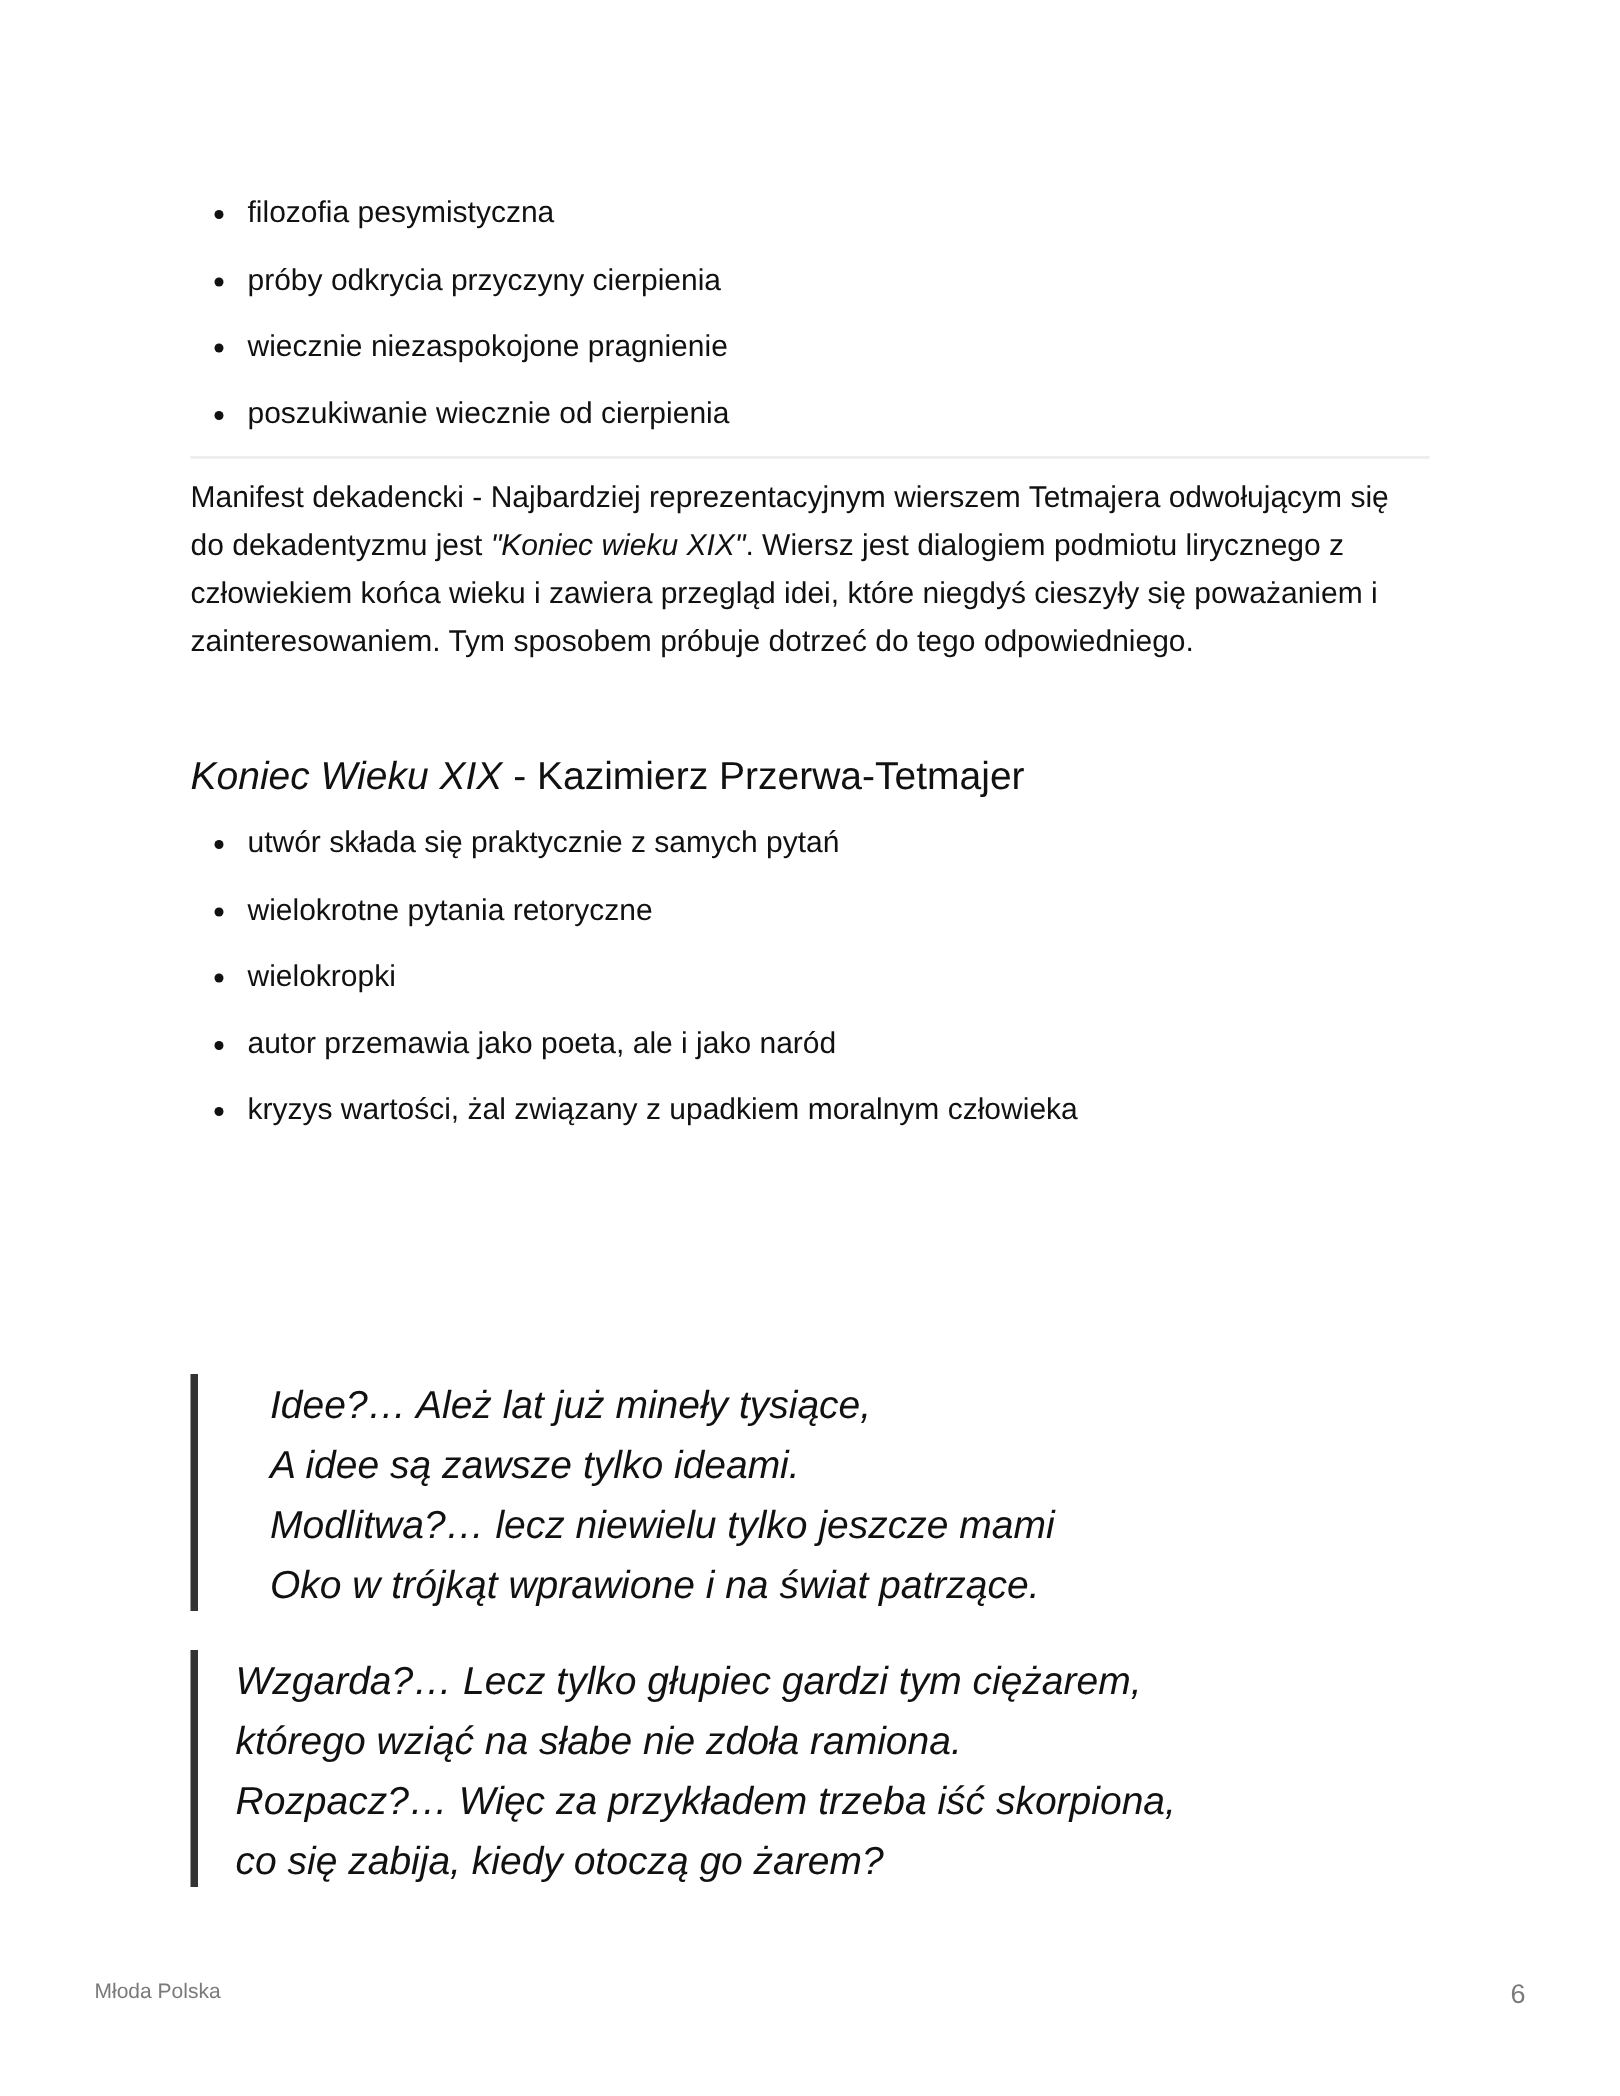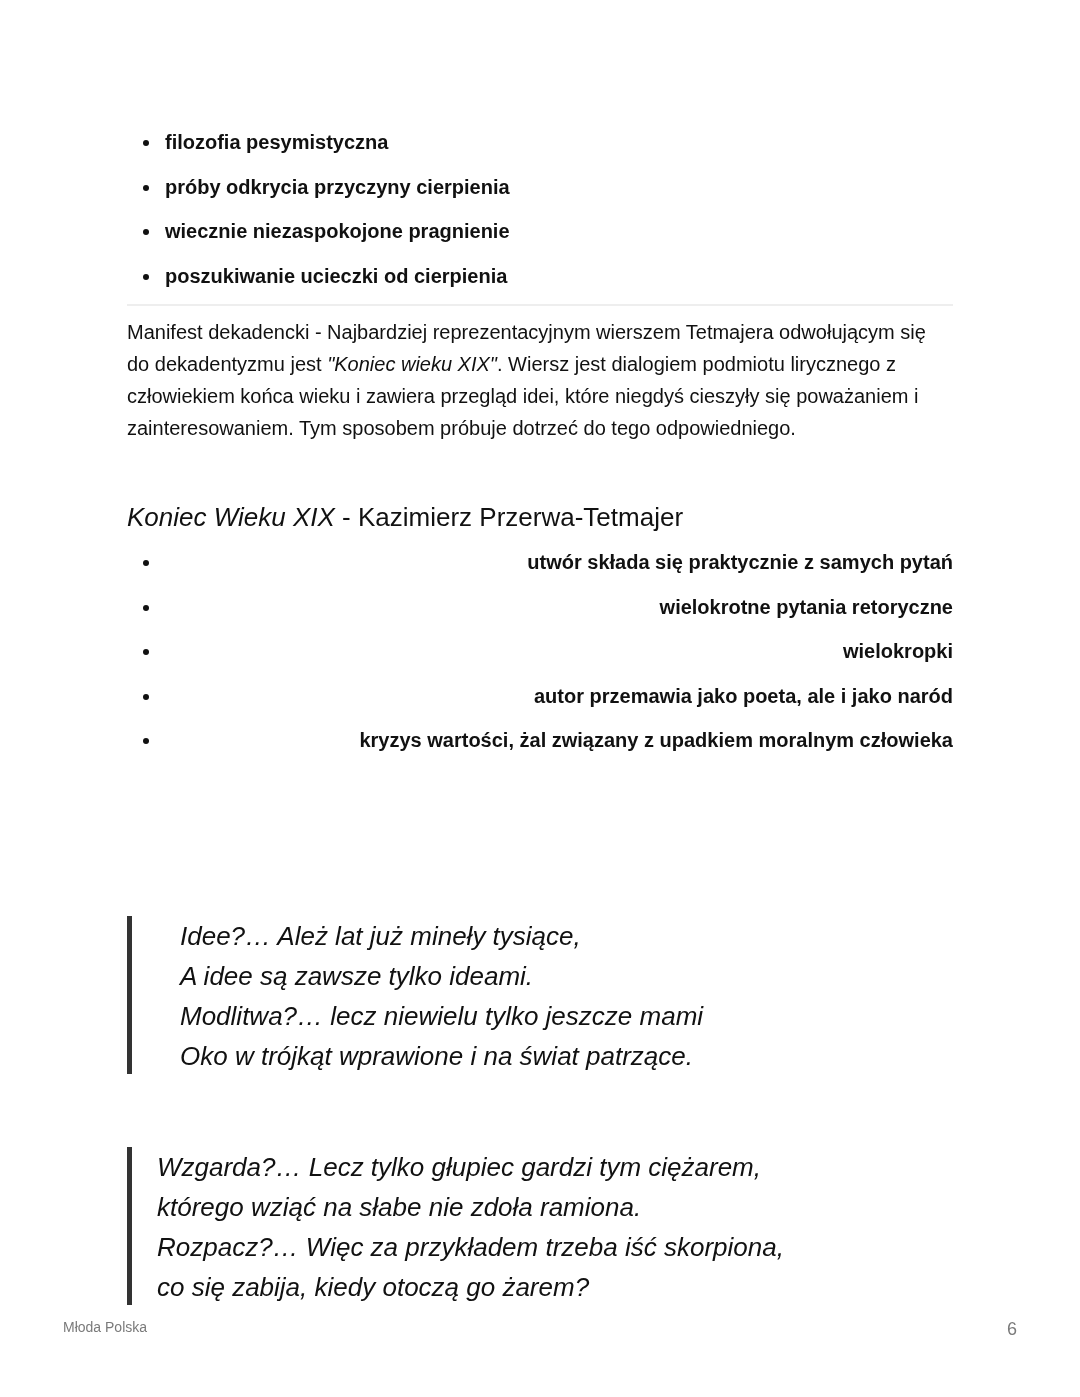--- a/index.html
+++ b/index.html
@@ -18,21 +18,20 @@
     .page {
       position: absolute;
       left: 127px;
       top: 0;
       width: 826px;
     }
     ul.bullets {
       list-style: none;
       margin: 0;
       padding: 0;
-      font-weight: bold;
     }
     ul.bullets li {
       position: relative;
       padding-left: 38px;
       font-size: 20px;
       line-height: 24px;
       height: 24px;
       margin-bottom: 20.5px;
     }
     ul.bullets li::before {
@@ -78,40 +77,39 @@
       line-height: 34px;
       font-weight: normal;
       margin: 0;
     }
     .heading i { font-style: italic; }
     #list2 {
       position: absolute;
       top: 550px;
       left: 0;
       width: 826px;
-      text-align: right;
     }
     #list2 li { margin-bottom: 20.6px; }
     .quote {
       position: absolute;
       left: 0;
       width: 800px;
       border-left: 5px solid #333333;
       padding-left: 25px;
       font-size: 26px;
       line-height: 40px;
       font-style: italic;
       color: #111111;
     }
     .quote .line {
       display: block;
       white-space: nowrap;
     }
     #quote1 { top: 916px; height: 158px; }
-    #quote2 { top: 1147px; height: 158px; }
+    #quote2 { top: 1100px; height: 158px; }
     .footer-left {
       position: absolute;
       left: 63px;
       top: 1319px;
       font-size: 14px;
       color: #7a7a7a;
     }
     .footer-right {
       position: absolute;
       right: 63px;
@@ -122,21 +120,21 @@
   </style>
 </head>
 <body>
 
 <div class="page">
 
   <ul class="bullets" id="list1">
     <li>filozofia pesymistyczna</li>
     <li>próby odkrycia przyczyny cierpienia</li>
     <li>wiecznie niezaspokojone pragnienie</li>
-    <li>poszukiwanie ucieczki od cierpienia</li>
+    <li>poszukiwanie wiecznie od cierpienia</li>
   </ul>
 
   <div class="divider"></div>
 
   <p class="para" style="margin:0;">
     <b>Manifest dekadencki</b><span> - Najbardziej reprezentacyjnym wierszem Tetmajera odwołującym się do dekadentyzmu jest </span><i>"Koniec wieku XIX"</i><span>. Wiersz jest dialogiem podmiotu lirycznego z człowiekiem końca wieku i zawiera przegląd idei, które niegdyś cieszyły się poważaniem i zainteresowaniem. Tym sposobem próbuje dotrzeć do tego odpowiedniego.</span>
   </p>
 
   <h2 class="heading">
     <i>Koniec Wieku XIX</i><span> - Kazimierz Przerwa-Tetmajer</span>

